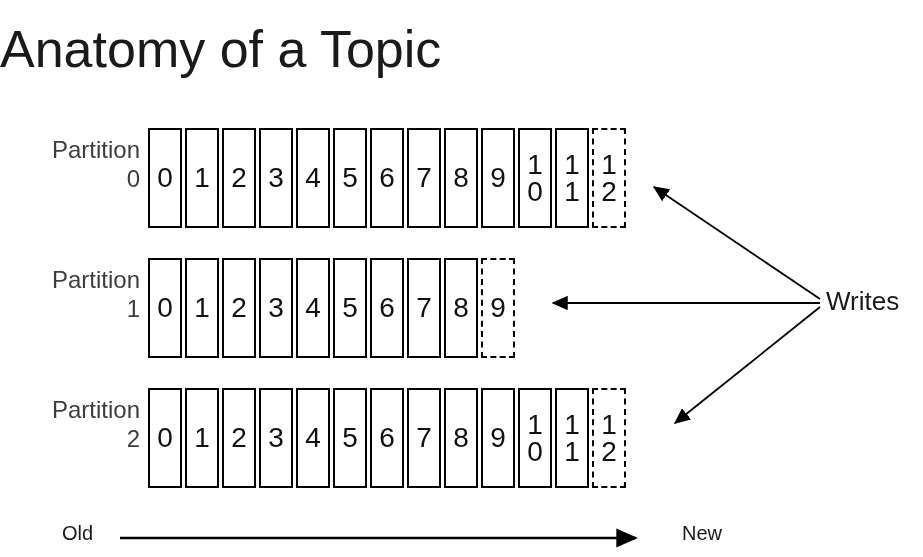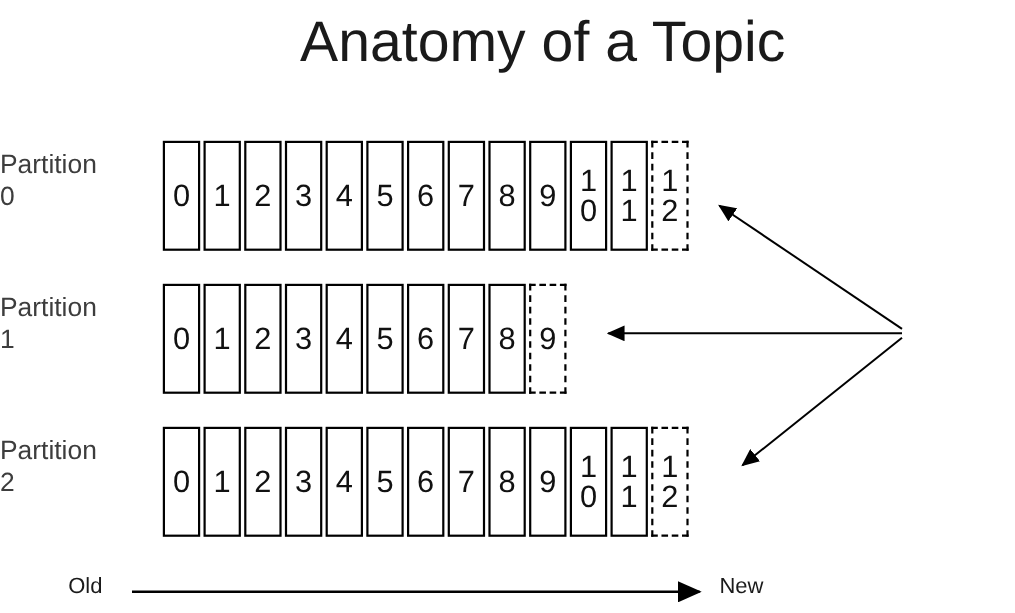--- a/index.html
+++ b/index.html
@@ -10,38 +10,38 @@
   }
   .canvas {
     position: relative;
     width: 923px;
     height: 557px;
     background: #ffffff;
     overflow: hidden;
   }
   .title {
     position: absolute;
-    top: 10px;
+    top: 21px;
     left: 0;
     width: 714px;
     margin: 0;
-    text-align: right;
+    text-align: left;
     font-size: 52px;
     font-weight: 400;
     line-height: 1.1;
     color: #1a1a1a;
     letter-spacing: 0px;
   }
   .partition-row { position: absolute; left: 0; width: 923px; height: 102px; }
   .p-label {
     position: absolute;
     left: 0;
     top: 8px;
     width: 140px;
-    text-align: left;
+    text-align: right;
     font-size: 24px;
     line-height: 1.2;
     color: #3d3d3d;
   }
   .cells {
     position: absolute;
     left: 148px;
     top: 0;
     display: flex;
     gap: 3px;
@@ -82,21 +82,21 @@
     color: #1a1a1a;
     white-space: nowrap;
   }
   .axis-label {
     position: absolute;
     font-size: 20px;
     color: #1a1a1a;
     white-space: nowrap;
   }
   .axis-label.old { left: 62px;  top: 522px; }
-  .axis-label.new { left: 654px; top: 522px; }
+  .axis-label.new { left: 682px; top: 522px; }
 </style>
 </head>
 <body>
 
 <div class="canvas">
 
   <h1 class="title">Anatomy of a Topic</h1>
 
   <div id="partitions">
       <div class="partition-row" style="top: 128px;">
@@ -238,16 +238,17 @@
       <marker id="arrowhead" markerWidth="9" markerHeight="8" refX="8.2" refY="4" orient="auto">
         <path d="M0,0 L9,4 L0,8 z" fill="#000000"></path>
       </marker>
     </defs>
     <line x1="820" y1="299" x2="654" y2="187" stroke="#000000" stroke-width="1.8" marker-end="url(#arrowhead)"></line>
     <line x1="820" y1="303" x2="553" y2="303" stroke="#000000" stroke-width="1.8" marker-end="url(#arrowhead)"></line>
     <line x1="820" y1="307" x2="675" y2="423" stroke="#000000" stroke-width="1.8" marker-end="url(#arrowhead)"></line>
     <line x1="120" y1="538" x2="636" y2="538" stroke="#000000" stroke-width="2.4" marker-end="url(#arrowhead)"></line>
   </svg>
 
+  <div class="writes-label">Writes</div>
   <div class="axis-label old">Old</div>
   <div class="axis-label new">New</div>
 
 </div>
 
 </body></html>

